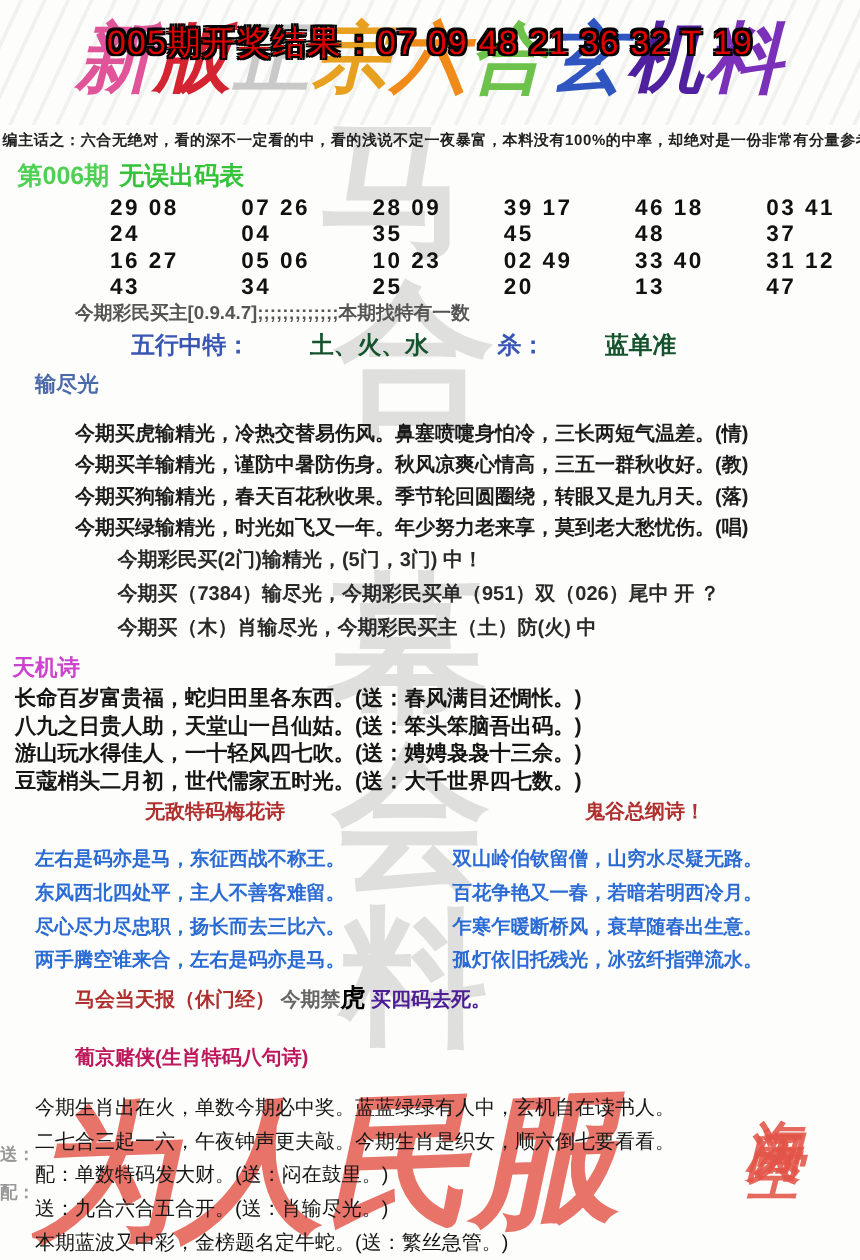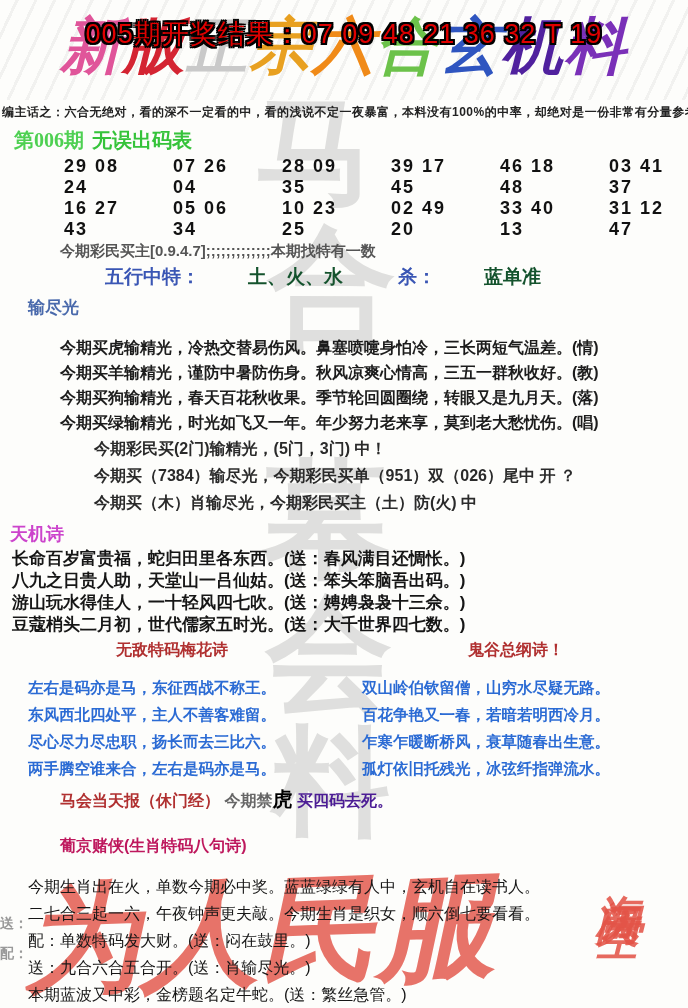--- a/index.html
+++ b/index.html
@@ -26,23 +26,23 @@
   .big-title { position:absolute; top:6px; left:50%; transform:translateX(-50%);
     font-size:61px; font-weight:700; font-style:italic; white-space:nowrap;
     letter-spacing:2px; font-family:"DejaVu Serif",serif; }
   .result-line { position:absolute; top:16px; left:50%; transform:translateX(-50%);
     font-size:27px; font-weight:400; color:#e00000; white-space:nowrap; letter-spacing:1px;
     text-shadow:-2px 0 0 #000, 2px 0 0 #000, 0 -2px 0 #000, 0 2px 0 #000,
                 -2px -2px 0 #000, 2px 2px 0 #000, -2px 2px 0 #000, 2px -2px 0 #000; }
   .editor-note { font-size:12px; font-weight:700; color:#222; padding:4px 2px 2px 2px;
     letter-spacing:.5px; white-space:nowrap; }
   
-  .sec-heading-green { color:#35c33a; font-size:20px; font-weight:700; padding:4px 0 2px 14px;font-family:Liberation Serif, serif; }
+  .sec-heading-green { color:#35c33a; font-size:20px; font-weight:700; padding:4px 0 2px 14px; }
   .sec-heading-green .issue { color:#4ed052; margin-right:8px; }
-  .num-row { display:flex; gap:30px; padding-left:64px; font-size:18px; font-weight:700;
+  .num-row { display:flex; gap:30px; padding-left:88px; font-size:18px; font-weight:700;
     color:#111; line-height:21px; letter-spacing:2px; }
   .hint-line { padding-left:60px; font-size:15px; font-weight:700; color:#555; line-height:22px; }
   .wuxing-line { position:relative; padding-left:105px; font-size:19px; font-weight:700;
     line-height:30px; }
   .lbl-blue { color:#3a56b4; }
   .val-red { color:#14532d;margin-left:48px; }
   .kill-part { position:absolute; left:398px; top:0; }
   
   .h-blue { color:#4a6aac; font-size:17px; font-weight:700; padding:4px 0 2px 28px; }
   .poem { padding-left:60px; font-size:16px; font-weight:700; color:#1c1c1c; line-height:25px; white-space:nowrap; }

